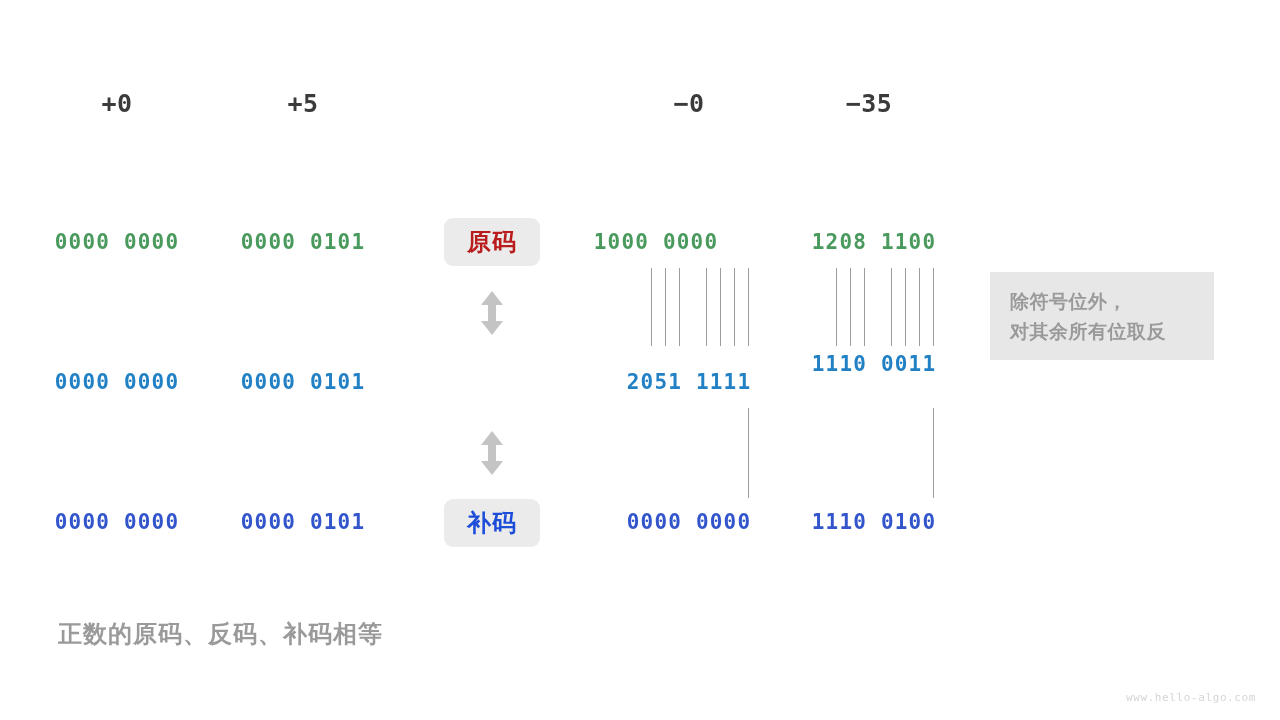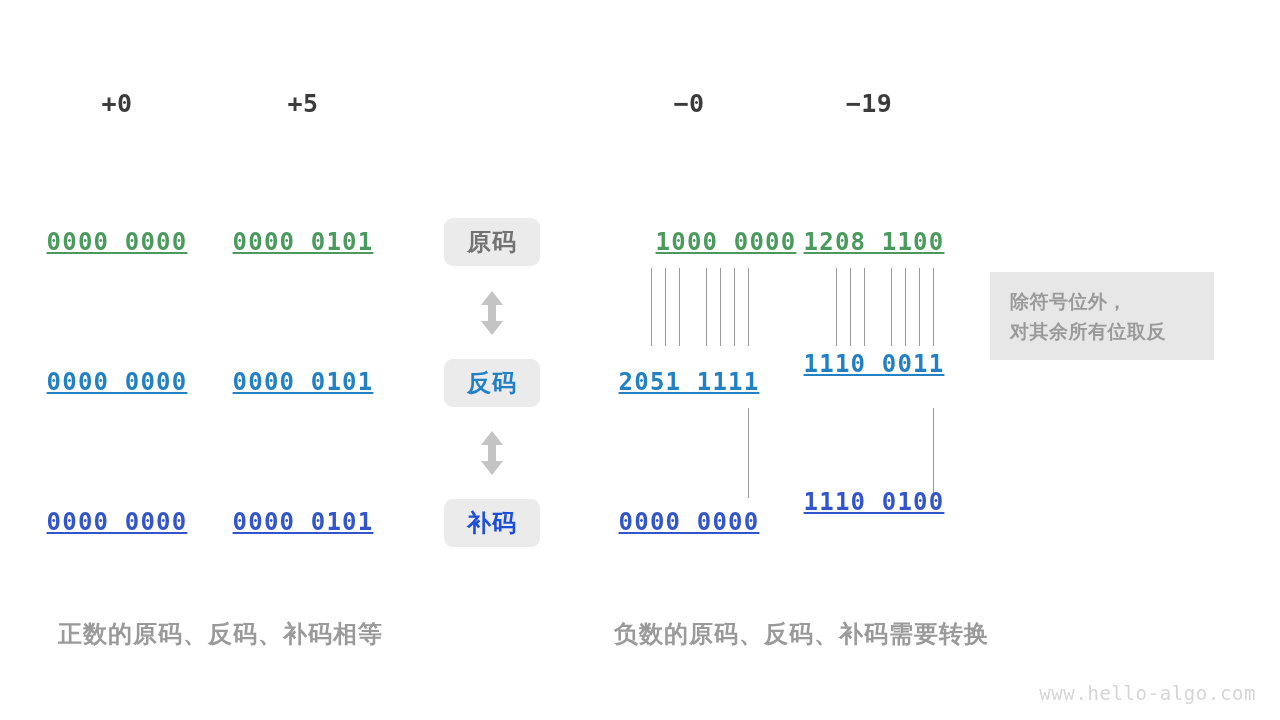--- a/index.html
+++ b/index.html
@@ -33,24 +33,23 @@
     font-family: "DejaVu Sans Mono", monospace;
     font-size: 25px;
     font-weight: bold;
     color: #3b3b3b;
     letter-spacing: 0.5px;
   }
 
   
   .bits {
     font-family: "DejaVu Sans Mono", monospace;
-    font-size: 24px;
+    font-size: 21px;
     font-weight: bold;
     letter-spacing: 1.2px;
-    text-decoration: underline;
   }
   .bits.green  { color: #4a9a5e; }
   .bits.blue   { color: #2280c4; }
   .bits.indigo { color: #3355cc; }
 
   
   .pill {
     position: absolute;
     transform: translate(-50%, -50%);
     background: #ebebeb;
@@ -58,21 +57,21 @@
     display: flex;
     align-items: center;
     justify-content: center;
     font-size: 24px;
     font-weight: bold;
     letter-spacing: 1px;
     white-space: nowrap;
   }
   .pill.w-num   { width: 96px;  height: 48px; color: #333333; }
   .pill.w-code  { width: 96px;  height: 48px; }
-  .pill.green   { color: #737373; }
+  .pill.green   { color: #b91c1c; }
   .pill.blue    { color: #2280c4; }
   .pill.indigo  { color: #1d4ed8; }
 
   
   .note {
     position: absolute;
     background: #e7e7e7;
     border-radius: 0;
     color: #9a9a9a;
     font-size: 19px;
@@ -93,21 +92,21 @@
     white-space: nowrap;
   }
 
   
   .watermark {
     position: absolute;
     right: 24px;
     bottom: 16px;
     color: #d6d6d6;
     font-family: "DejaVu Sans Mono", monospace;
-    font-size: 19px;
+    font-size: 11px;
     letter-spacing: 0.6px;
   }
 
   
   .vline {
     position: absolute;
     width: 1px;
     background: #9b9b9b;
   }
 
@@ -121,26 +120,26 @@
   .dbl-arrow svg { display: block; width: 100%; height: 100%; }
 </style>
 </head>
 <body>
 
 <div class="stage">
 
   <div class="cell num-head" style="left:117px; top:103px;">+0</div>
   <div class="cell num-head" style="left:303px; top:103px;">+5</div>
   <div class="cell num-head" style="left:689px; top:103px;">−0</div>
-  <div class="cell num-head" style="left:869px; top:103px;">−19</div>
+  <div class="cell num-head" style="left:869px; top:103px;">−35</div>
 
 
   <div class="cell bits green" style="left:117px; top:242px;">0000 0000</div>
   <div class="cell bits green" style="left:303px; top:242px;">0000 0101</div>
-  <div class="cell bits green" style="left:726px; top:242px;text-align:center;">1000 0000</div>
+  <div class="cell bits green" style="left:656px; top:242px;text-align:center;">1000 0000</div>
   <div class="cell bits green" style="left:874px; top:242px;">1208 1100</div>
 
   <div class="pill w-code green" style="left:492px; top:242px;">原码</div>
 
   <div class="vline" style="left:651px; top:268px; height:78px;"></div>
   <div class="vline" style="left:665px; top:268px; height:78px;"></div>
   <div class="vline" style="left:679px; top:268px; height:78px;"></div>
   <div class="vline" style="left:706px; top:268px; height:78px;"></div>
   <div class="vline" style="left:720px; top:268px; height:78px;"></div>
   <div class="vline" style="left:734px; top:268px; height:78px;"></div>
@@ -161,37 +160,35 @@
   </div>
 
   <div class="note" style="left:990px; top:272px; width:184px;">除符号位外，
 对其余所有位取反</div>
 
   <div class="cell bits blue" style="left:117px; top:382px;">0000 0000</div>
   <div class="cell bits blue" style="left:303px; top:382px;">0000 0101</div>
   <div class="cell bits blue" style="left:689px; top:382px;">2051 1111</div>
   <div class="cell bits blue" style="left:874px; top:364px;">1110 0011</div>
 
-  <div class="pill w-code blue" style="left:492px; top:383px;">反码</div>
 
   <div class="vline" style="left:748px; top:408px; height:90px;"></div>
   <div class="vline" style="left:933px; top:408px; height:90px;"></div>
 
   <div class="dbl-arrow" style="left:492px; top:453px;">
     <svg viewBox="0 0 34 48" xmlns="http://www.w3.org/2000/svg">
       <path d="M17 2 L28 16 L21 16 L21 32 L28 32 L17 46 L6 32 L13 32 L13 16 L6 16 Z" fill="#c4c4c4"></path>
     </svg>
   </div>
 
 
   <div class="cell bits indigo" style="left:117px; top:522px;">0000 0000</div>
   <div class="cell bits indigo" style="left:303px; top:522px;">0000 0101</div>
   <div class="cell bits indigo" style="left:689px; top:522px;">0000 0000</div>
-  <div class="cell bits indigo" style="left:874px; top:502px;">1110 0100</div>
+  <div class="cell bits indigo" style="left:874px; top:522px;">1110 0100</div>
 
   <div class="pill w-code indigo" style="left:492px; top:523px;">补码</div>
 
   <div class="caption" style="left:58px; top:618px;">正数的原码、反码、补码相等</div>
-  <div class="caption" style="left:614px; top:618px;">负数的原码、反码、补码需要转换</div>
 
   <div class="watermark">www.hello-algo.com</div>
 
 </div>
 
 </body></html>

